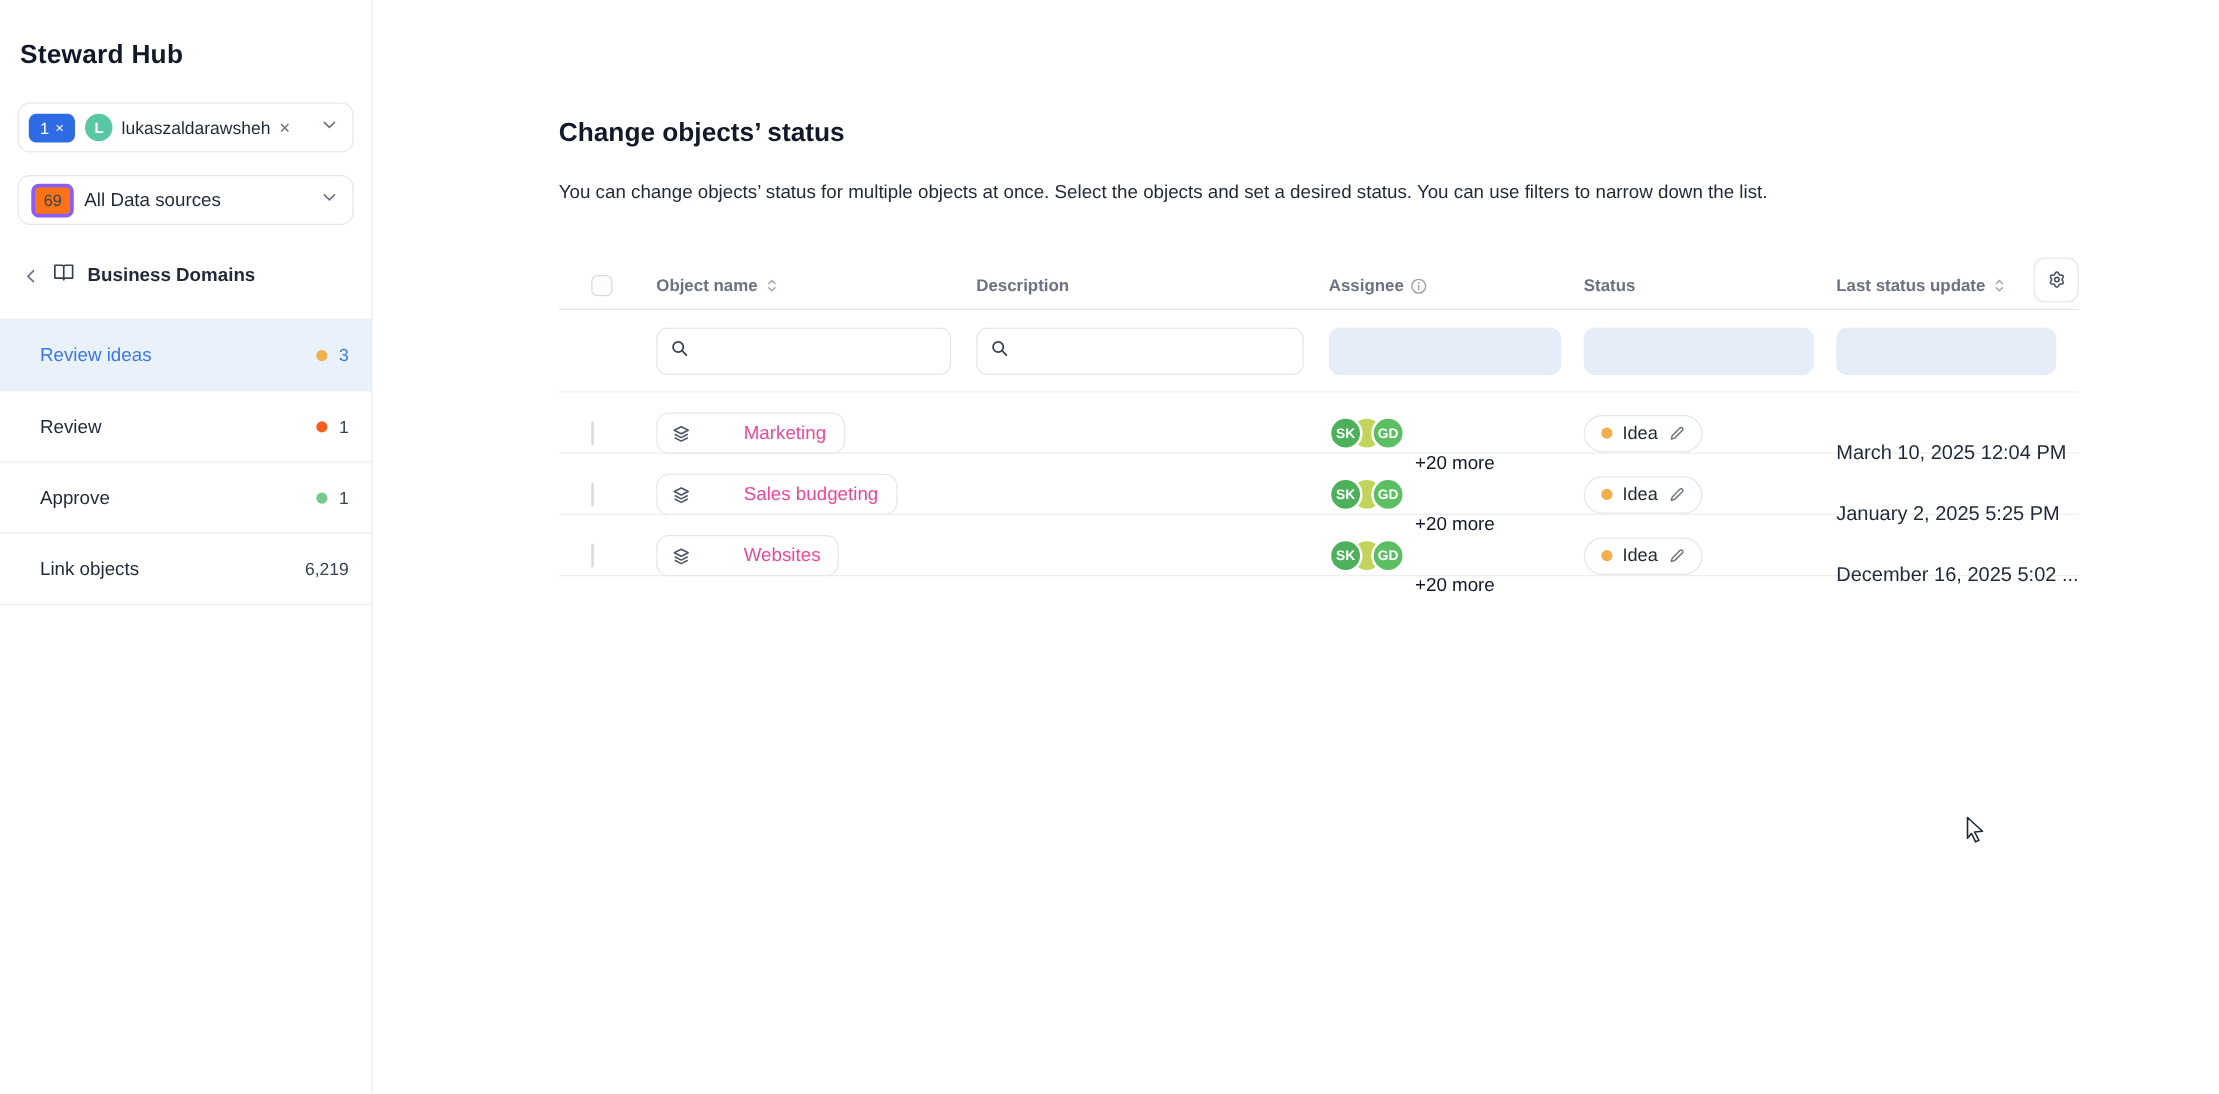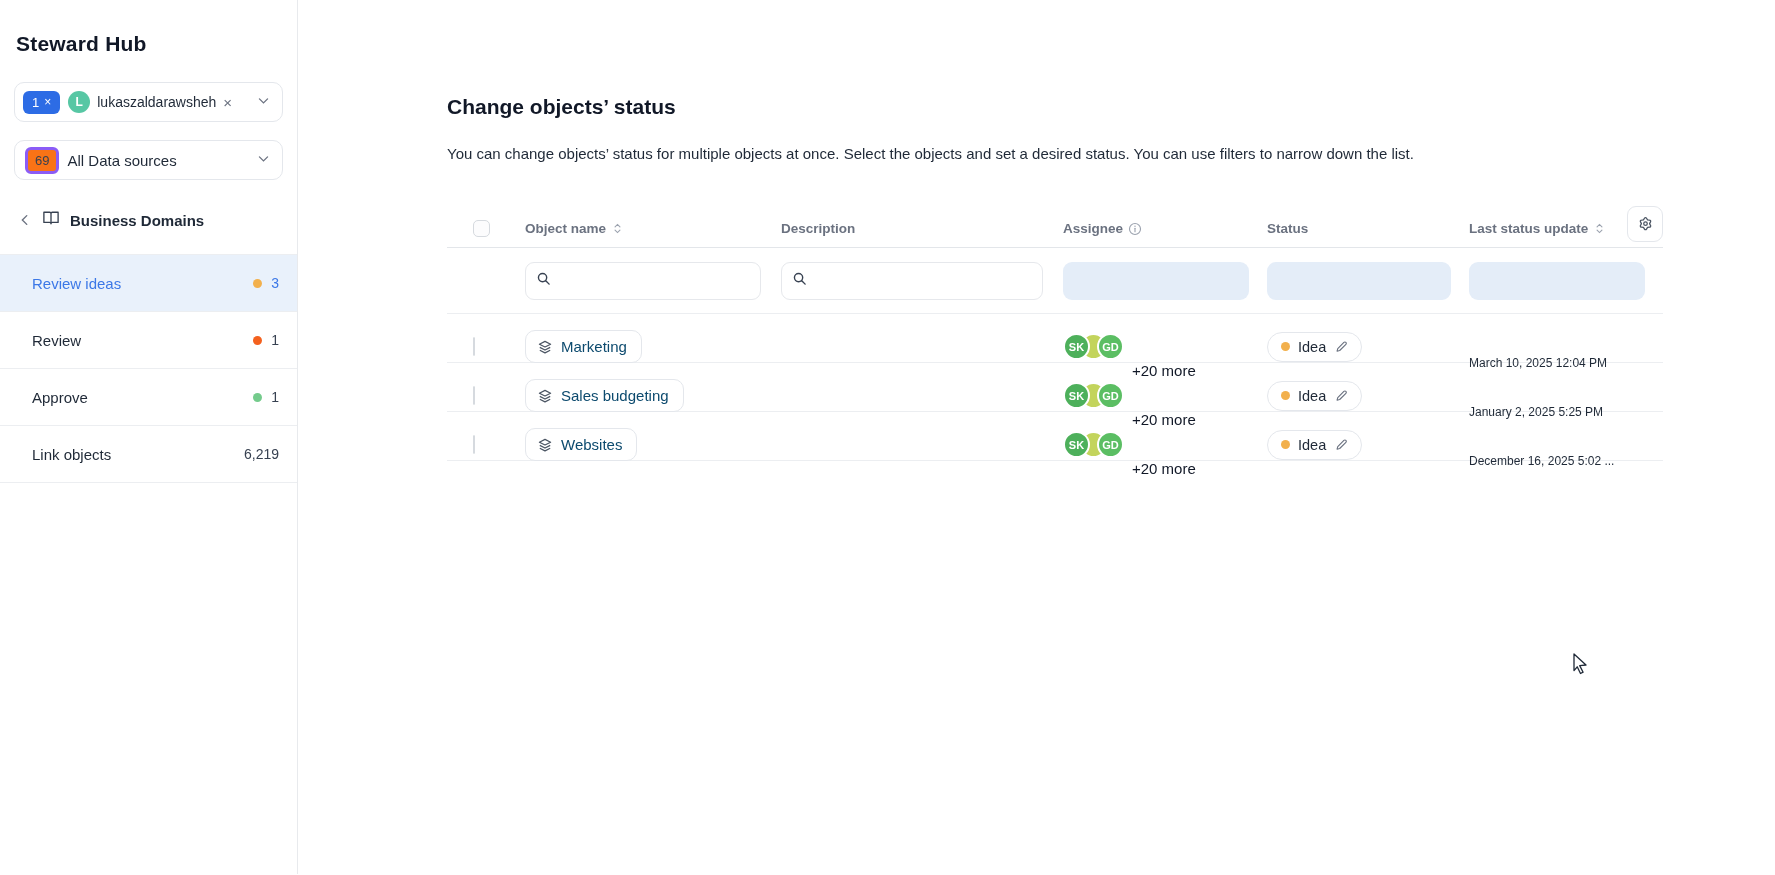--- a/index.html
+++ b/index.html
@@ -68,39 +68,39 @@
   .search-input input { border:none; outline:none; width:100%; font-size:14px; font-family:inherit; color:#1f2937; background:transparent; }
   .mag { color:#374151; flex:0 0 auto; }
   .filter-pill { height:38px; width:calc(100% - 18px); background:#e4edf8; border-radius:9px; cursor:pointer; }
 
   .trow { height:49px; }
   .td-check { padding-left:26px; }
 
   .obj-chip { display:inline-flex; align-items:center; gap:8px; border:1px solid #e4e7ec; border-radius:10px;
               padding:7px 14px 7px 11px; background:#fff; cursor:pointer; }
   .layers-ic { color:#4b5563; display:inline-flex; }
-  .obj-name { font-size:15px; color:#0c4a6e; }
+  .obj-name { font-size:15px; color:#ec4899;margin-left:34px; }
 
   .assignee-cell { display:flex; align-items:center; }
   .av-stack { display:flex; align-items:center; }
   .av { width:27px; height:27px; border-radius:50%; color:#fff; font-size:11px; font-weight:700;
         display:flex; align-items:center; justify-content:center; border:2px solid #fff; }
   .av + .av { margin-left:-10px; }
   .av.z3 { z-index:3; position:relative; }
   .av.z1 { z-index:1; position:relative; }
   .av.z2 { z-index:2; position:relative; }
   .more-lbl { font-size:15px; color:#111827; margin-left:8px; white-space:nowrap;margin-top:48px; }
 
   .status-pill { display:inline-flex; align-items:center; gap:8px; border:1px solid #e4e7ec;
                  border-radius:9999px; padding:6px 13px; background:#fff; }
   .status-dot { width:9px; height:9px; border-radius:50%; }
   .status-lbl { font-size:14.5px; color:#1f2937; }
   .edit-ic { color:#6b7280; display:inline-flex; cursor:pointer; }
 
-  .date-cell { font-size:12px; color:#1f2937; white-space:nowrap; overflow:hidden;margin-top:33px; }
+  .date-cell { font-size:16px; color:#1f2937; white-space:nowrap; overflow:hidden;margin-top:33px; }
 
   .cursor { position:absolute; left:1272px; top:652px; pointer-events:none; }
 </style>
 </head>
 <body>
 
 <div class="app">
 
   <div class="sidebar">
     <div class="sidebar-title">Steward Hub</div>

